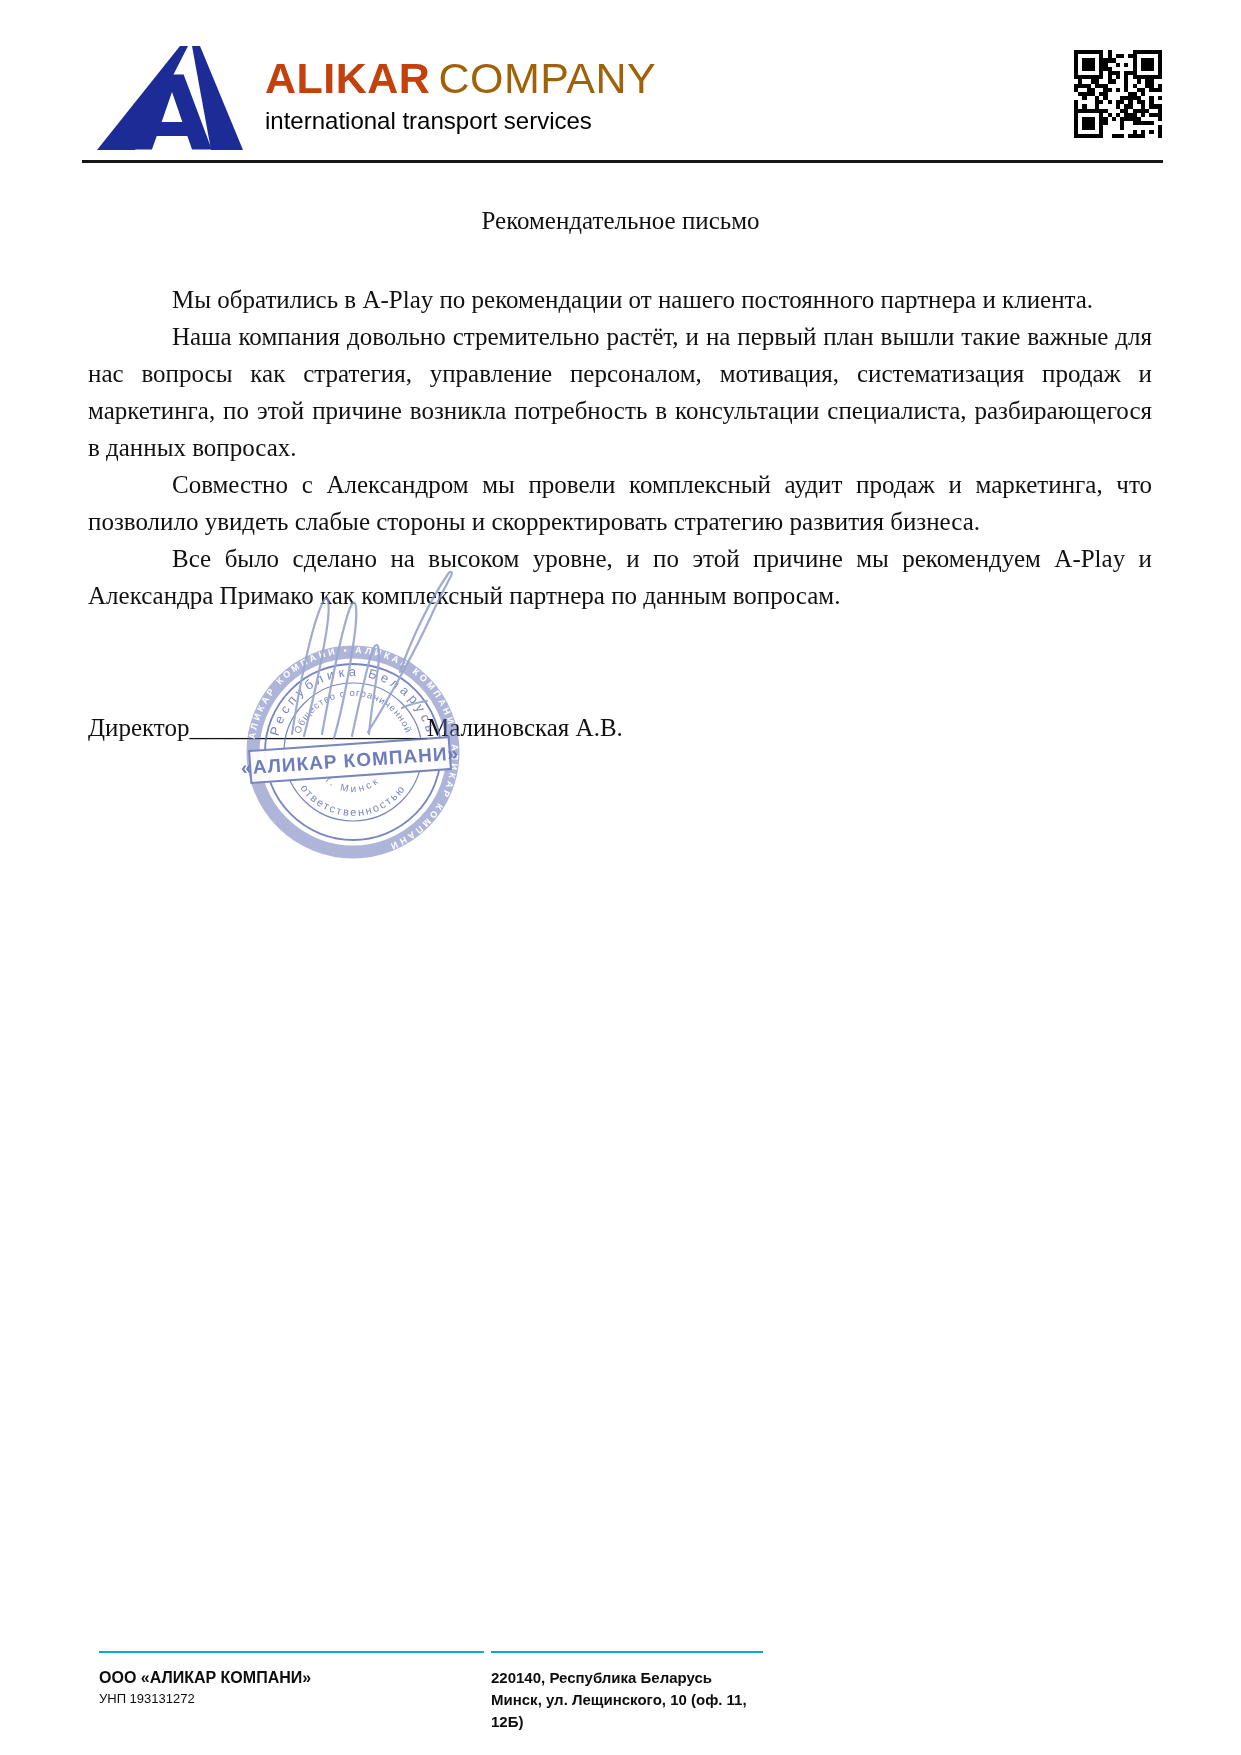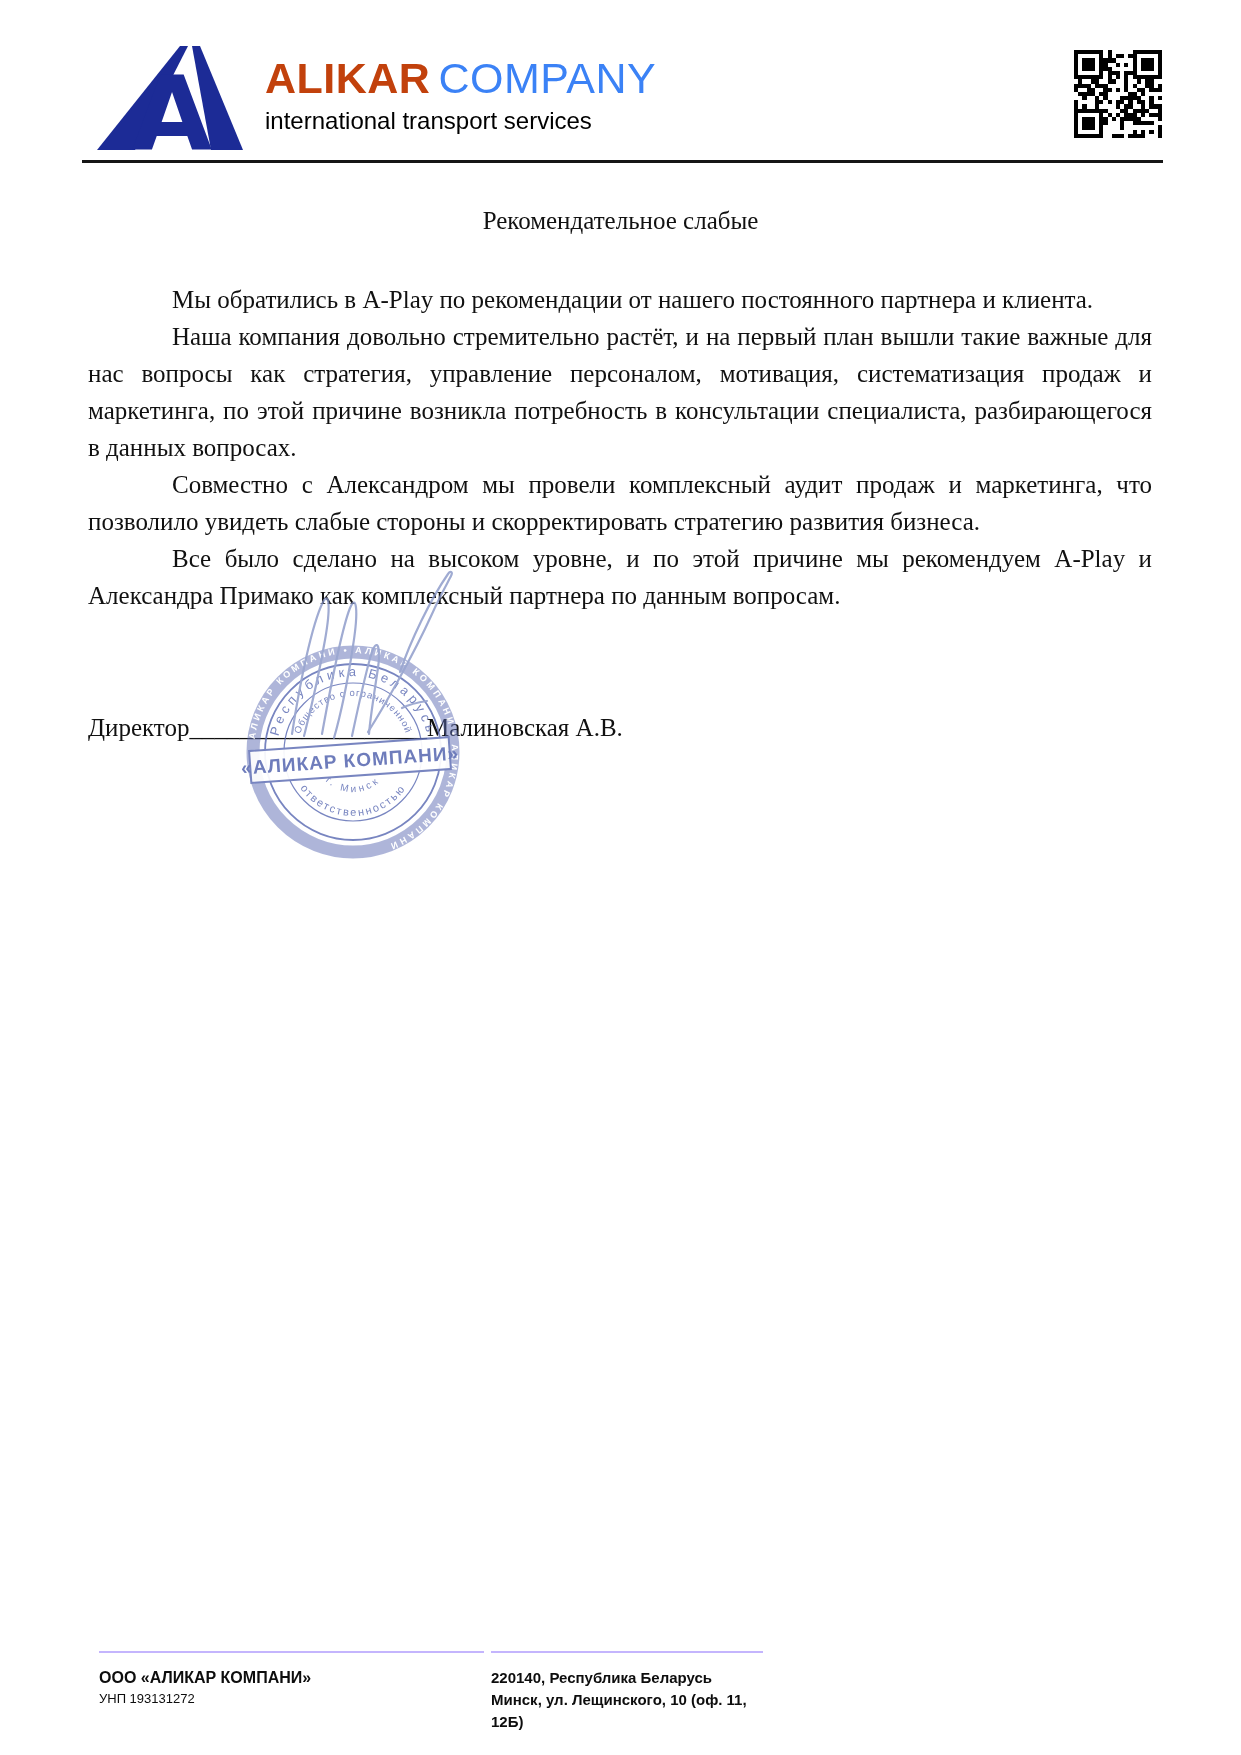--- a/index.html
+++ b/index.html
@@ -13,21 +13,21 @@
   }
   
   .header{
     display:flex;align-items:flex-start;
     padding:45px 79px 0 95px;
   }
   .logo-svg{width:150px;height:105px;flex:0 0 auto;}
   .brand{margin-left:20px;padding-top:10px;font-family:"Liberation Sans",sans-serif;}
   .brand-line{font-size:43px;line-height:46px;letter-spacing:.5px;}
   .brand-primary{font-weight:bold;color:#c2410c;}
-  .brand-secondary{font-weight:normal;color:#3b82f6;margin-left:8px;}
+  .brand-secondary{font-weight:normal;color:#a16207;margin-left:8px;}
   .brand-tagline{font-size:24px;color:#000000;margin-top:6px;}
   .qr-wrap{margin-left:auto;margin-top:5px;}
   .qr-grid{
     width:88px;height:88px;
     display:grid;grid-template-columns:repeat(21,1fr);grid-template-rows:repeat(21,1fr);
   }
   .qr-grid .q{background:transparent;}
   .qr-grid .q.d{background:#000;}
   .header-rule{
     margin:10px 78px 0 82px;
@@ -62,21 +62,21 @@
     opacity:.82;
   }
   
   .footer{
     position:absolute;
     left:99px;top:1651px;
     display:flex;gap:7px;
     font-family:"Liberation Sans",sans-serif;
     color:#0d0d0d;
   }
-  .footer .cell{border-top:2px solid #c4b5fd;padding-top:14px;}
+  .footer .cell{border-top:2px solid #0ea5e9;padding-top:14px;}
   .cell-left{width:385px;}
   .cell-mid{width:396px;}
   .cell-right{width:272px;}
   .f-bold{font-weight:bold;font-size:16px;line-height:21px;}
   .f-reg{font-size:13px;line-height:21px;margin-top:0;}
   .cell-right div{font-weight:bold;font-size:15px;line-height:22px;}
 </style>
 </head>
 <body>
 
@@ -535,21 +535,21 @@
           <div class="q d"></div>
           <div class="q"></div>
           <div class="q"></div>
           <div class="q"></div>
           <div class="q d"></div>
         </div>
     </div>
   </div>
   <div class="header-rule"></div>
 
-  <div class="doc-title">Рекомендательное слабые</div>
+  <div class="doc-title">Рекомендательное письмо</div>
 
   <div class="letter-body">
     <p>Мы обратились в A-Play по рекомендации от нашего постоянного партнера и клиента.</p>
     <p>Наша компания довольно стремительно растёт, и на первый план вышли такие важные для нас вопросы как стратегия, управление персоналом, мотивация, систематизация продаж и маркетинга, по этой причине возникла потребность в консультации специалиста, разбирающегося в данных вопросах.</p>
     <p>Совместно с Александром мы провели комплексный аудит продаж и маркетинга, что позволило увидеть слабые стороны и скорректировать стратегию развития бизнеса.</p>
     <p>Все было сделано на высоком уровне, и по этой причине мы рекомендуем A-Play и Александра Примако как комплексный партнера по данным вопросам.</p>
   </div>
 
   <div class="signature-section">
     <div class="sign-line">

